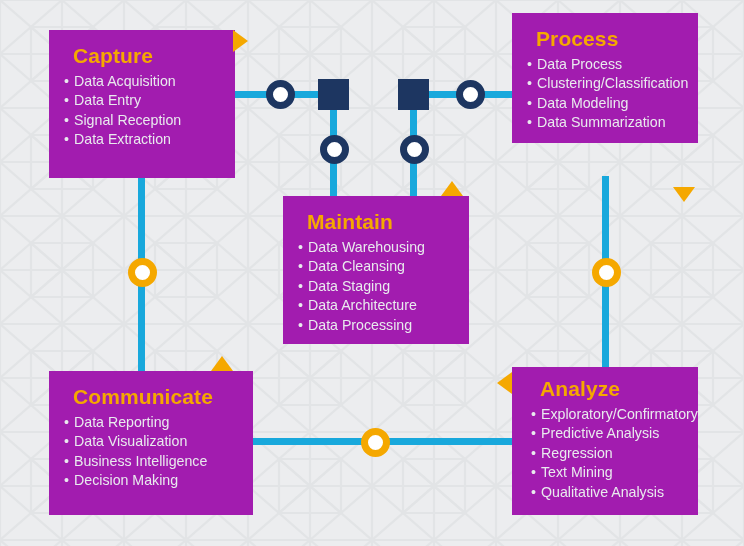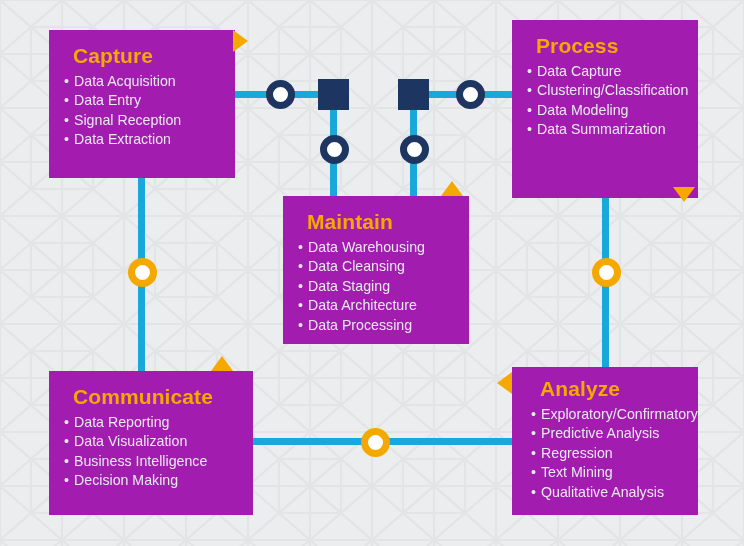--- a/index.html
+++ b/index.html
@@ -135,24 +135,24 @@
     <h2>Capture</h2>
     <ul>
       <li><span>Data Acquisition</span></li>
       <li><span>Data Entry</span></li>
       <li><span>Signal Reception</span></li>
       <li><span>Data Extraction</span></li>
     </ul>
   </div>
   <div class="tri right" style="left:233px;top:30px;"></div>
 
-  <div class="box" style="left:512px;top:20px;width:186px;height:178px;">
+  <div class="box" style="left:512px;top:13px;width:186px;height:130px;">
     <h2>Process</h2>
     <ul>
-      <li><span>Data Capture</span></li>
+      <li><span>Data Process</span></li>
       <li><span>Clustering/Classification</span></li>
       <li><span>Data Modeling</span></li>
       <li><span>Data Summarization</span></li>
     </ul>
   </div>
   <div class="tri down" style="left:673px;top:187px;"></div>
 
   <div class="box" style="left:283px;top:196px;width:186px;height:148px;">
     <h2>Maintain</h2>
     <ul>

